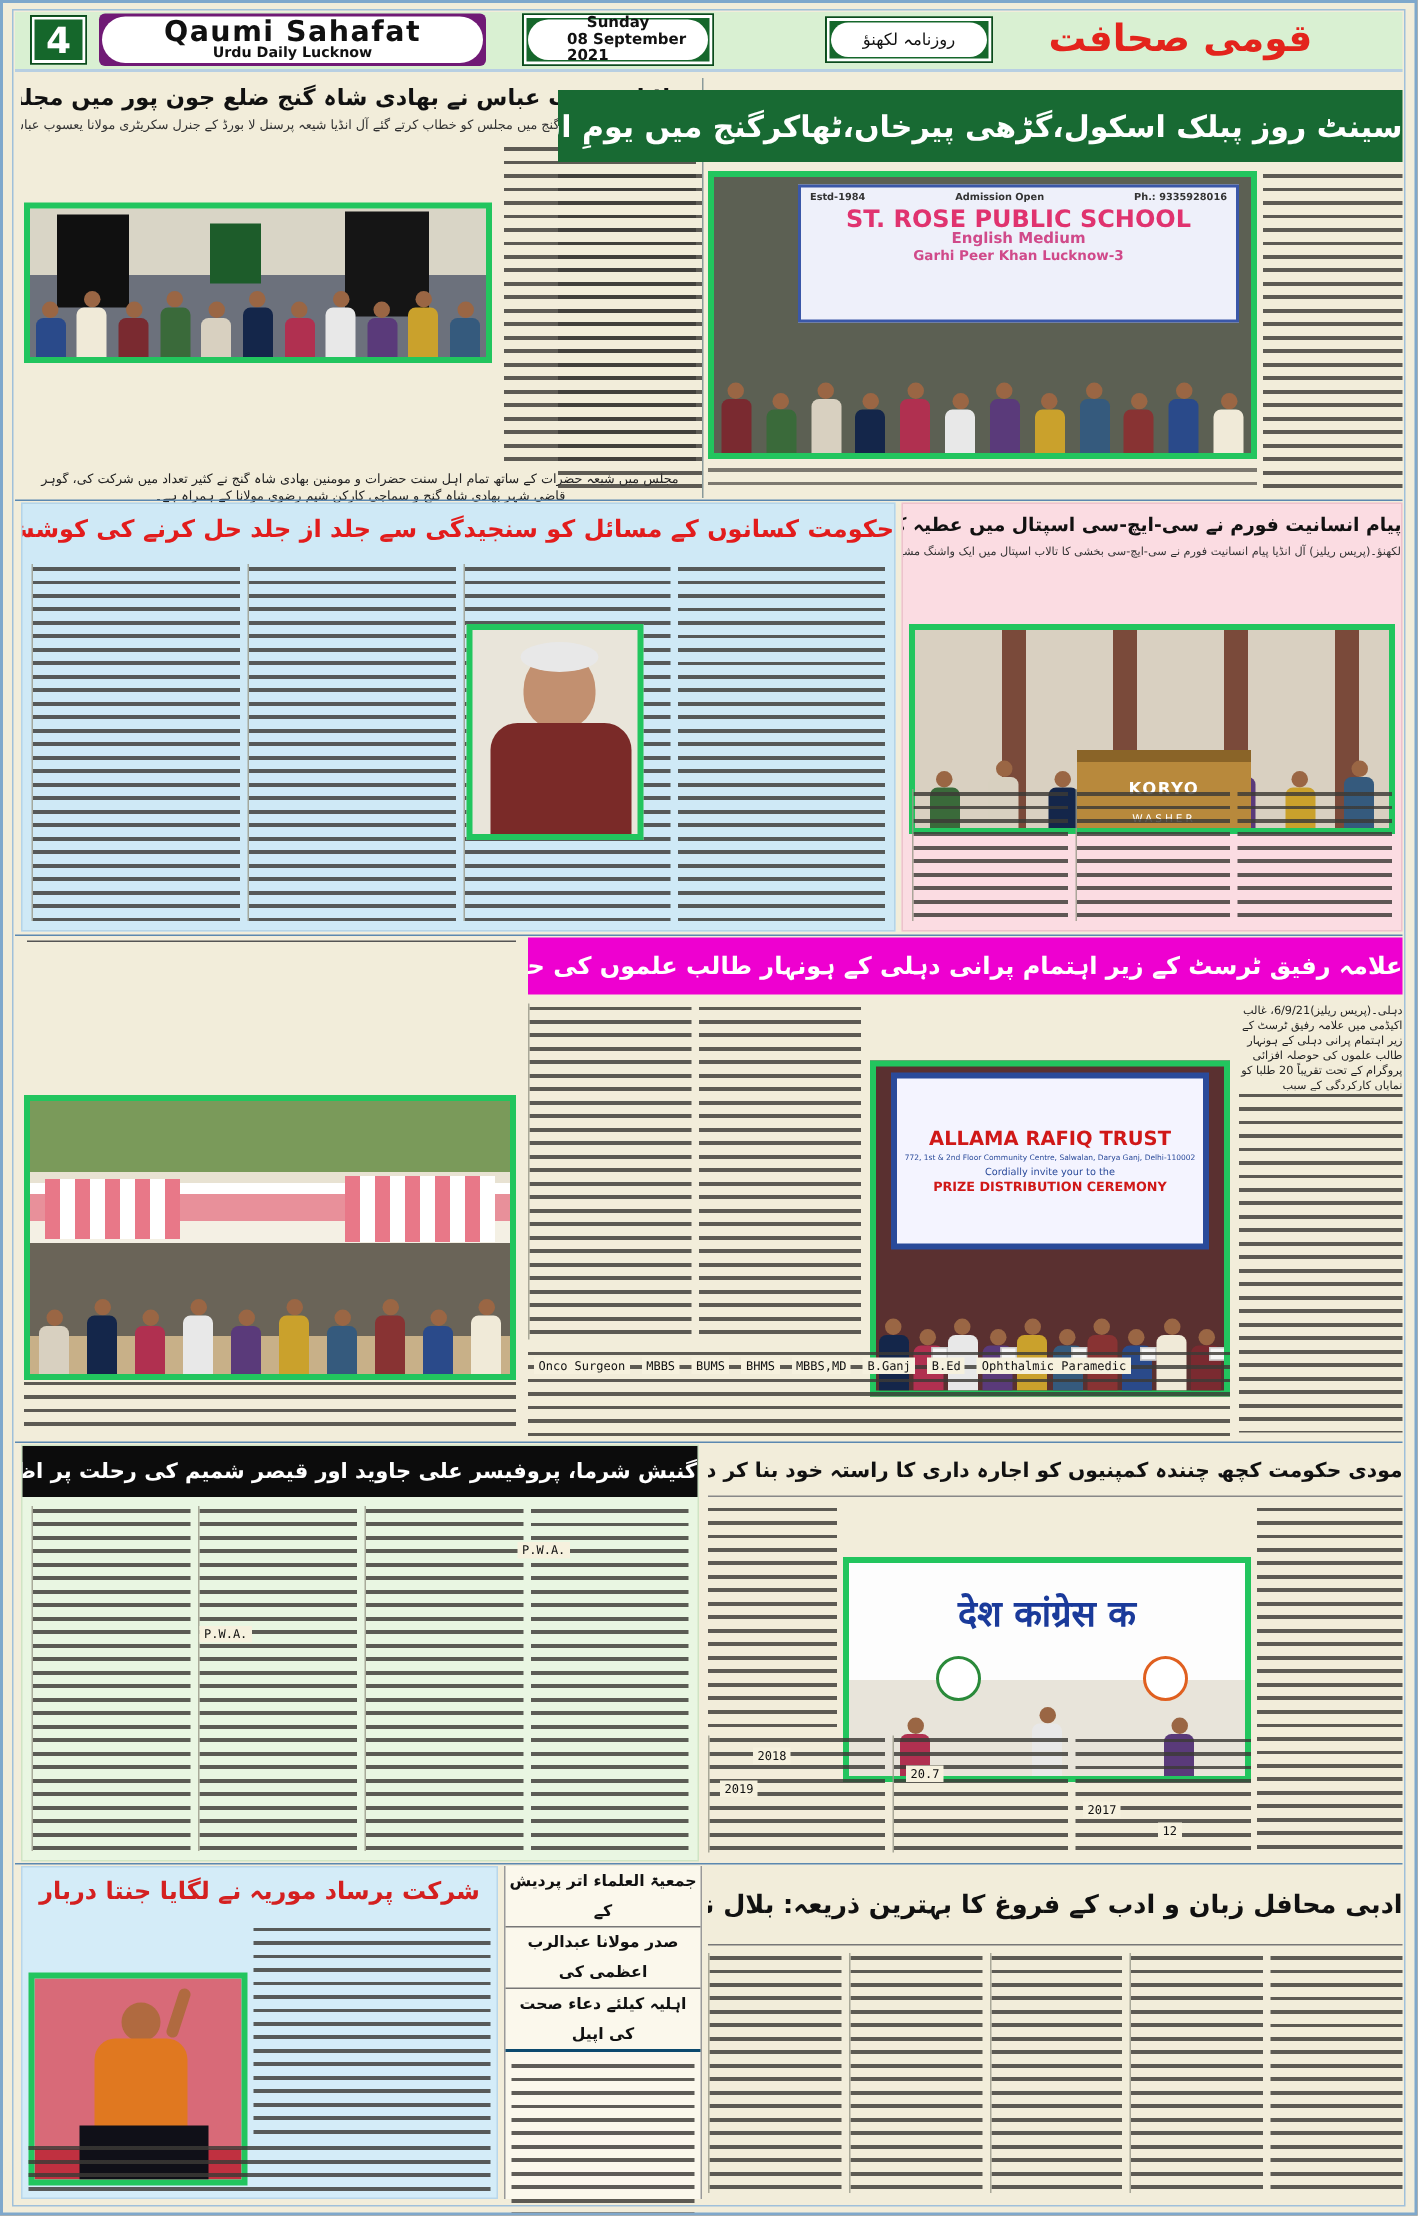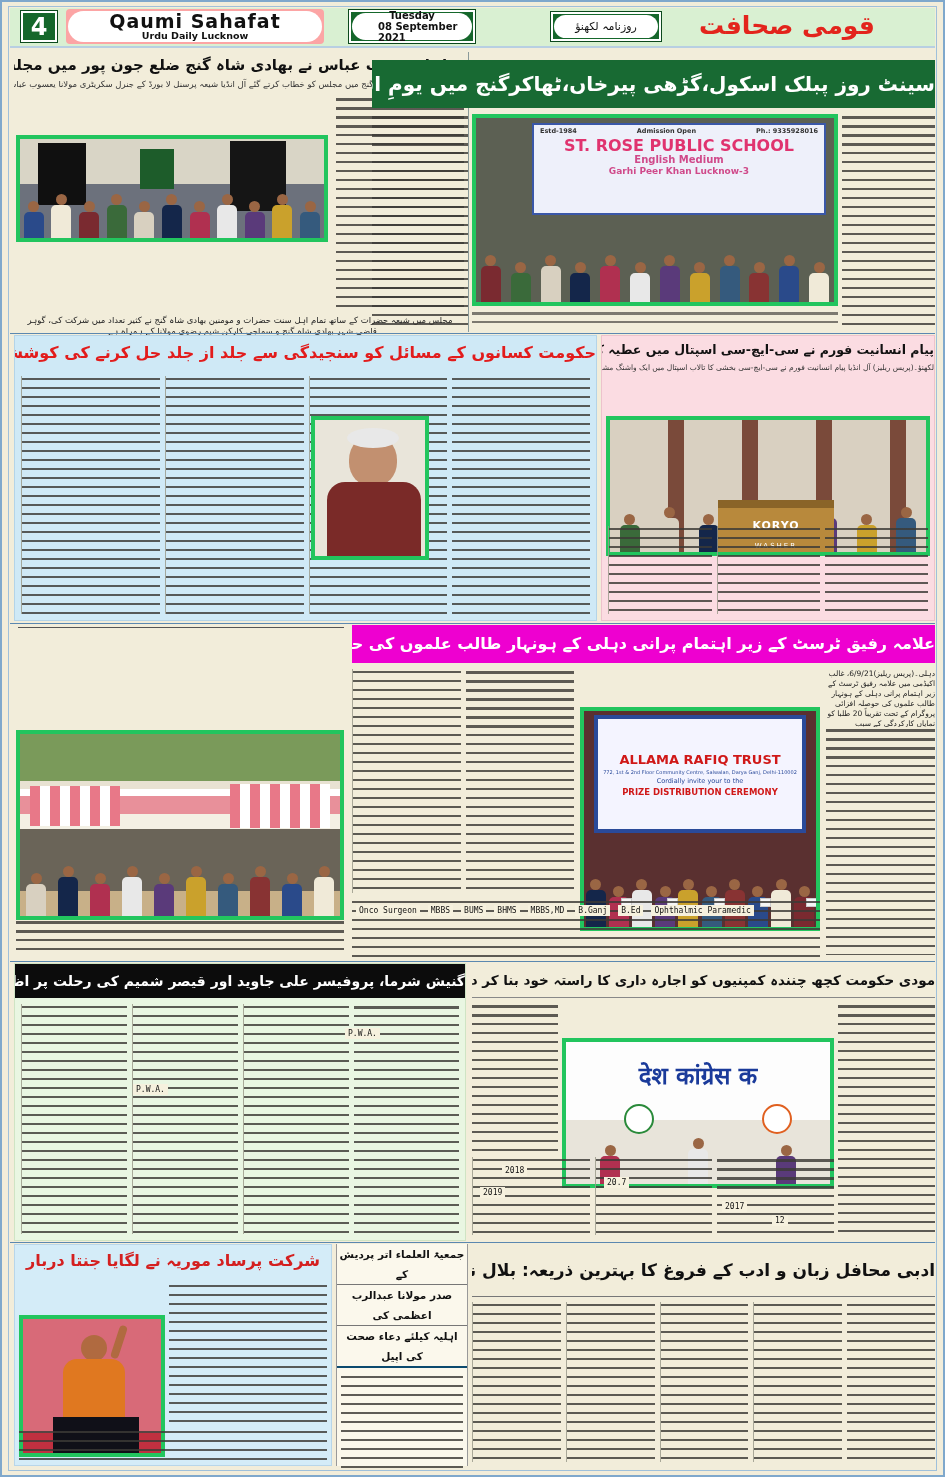--- a/index.html
+++ b/index.html
@@ -37,29 +37,29 @@
 </head>
 <body>
 
 <div class="page">
   <div class="frame"></div>
 
   <div class="mast">
     <div class="abs box-green" style="left:10px;top:2px;width:38px;height:33px;display:flex;align-items:center;justify-content:center;">
       <span style="color:#fff;font-size:24px;font-weight:bold;">4</span>
     </div>
-    <div class="abs" style="left:56px;top:1px;width:258px;height:35px;background:#fca5a5;border-radius:4px;padding:2px;">
+    <div class="abs" style="left:56px;top:1px;width:258px;height:35px;background:#701a75;border-radius:4px;padding:2px;">
       <div class="oval" style="width:100%;height:100%;">
         <span style="font-size:19px;font-weight:bold;color:#111;line-height:19px;letter-spacing:1px;">Qaumi Sahafat</span>
         <span style="font-size:9.5px;font-weight:bold;color:#111;line-height:10px;">Urdu Daily Lucknow</span>
       </div>
     </div>
     <div class="abs box-green" style="left:338px;top:1px;width:128px;height:35px;padding:3px;">
       <div class="oval" style="width:100%;height:100%;">
-        <span style="font-size:10px;font-weight:bold;color:#111;line-height:11px;">Tuesday</span>
+        <span style="font-size:10px;font-weight:bold;color:#111;line-height:11px;">Sunday</span>
         <span style="font-size:10px;font-weight:bold;color:#111;line-height:11px;margin-left:26px;">08 September 2021</span>
       </div>
     </div>
     <div class="abs box-green" style="left:540px;top:3px;width:112px;height:31px;padding:3px;">
       <div class="oval ur" style="width:100%;height:100%;">
         <span style="font-size:11px;color:#111;">روزنامہ لکھنؤ</span>
       </div>
     </div>
     <div class="abs ur nowrap" style="right:16px;top:3px;width:220px;height:32px;font-size:25px;font-weight:bold;color:#e3241c;text-align:left;">قومی صحافت</div>
   </div>

